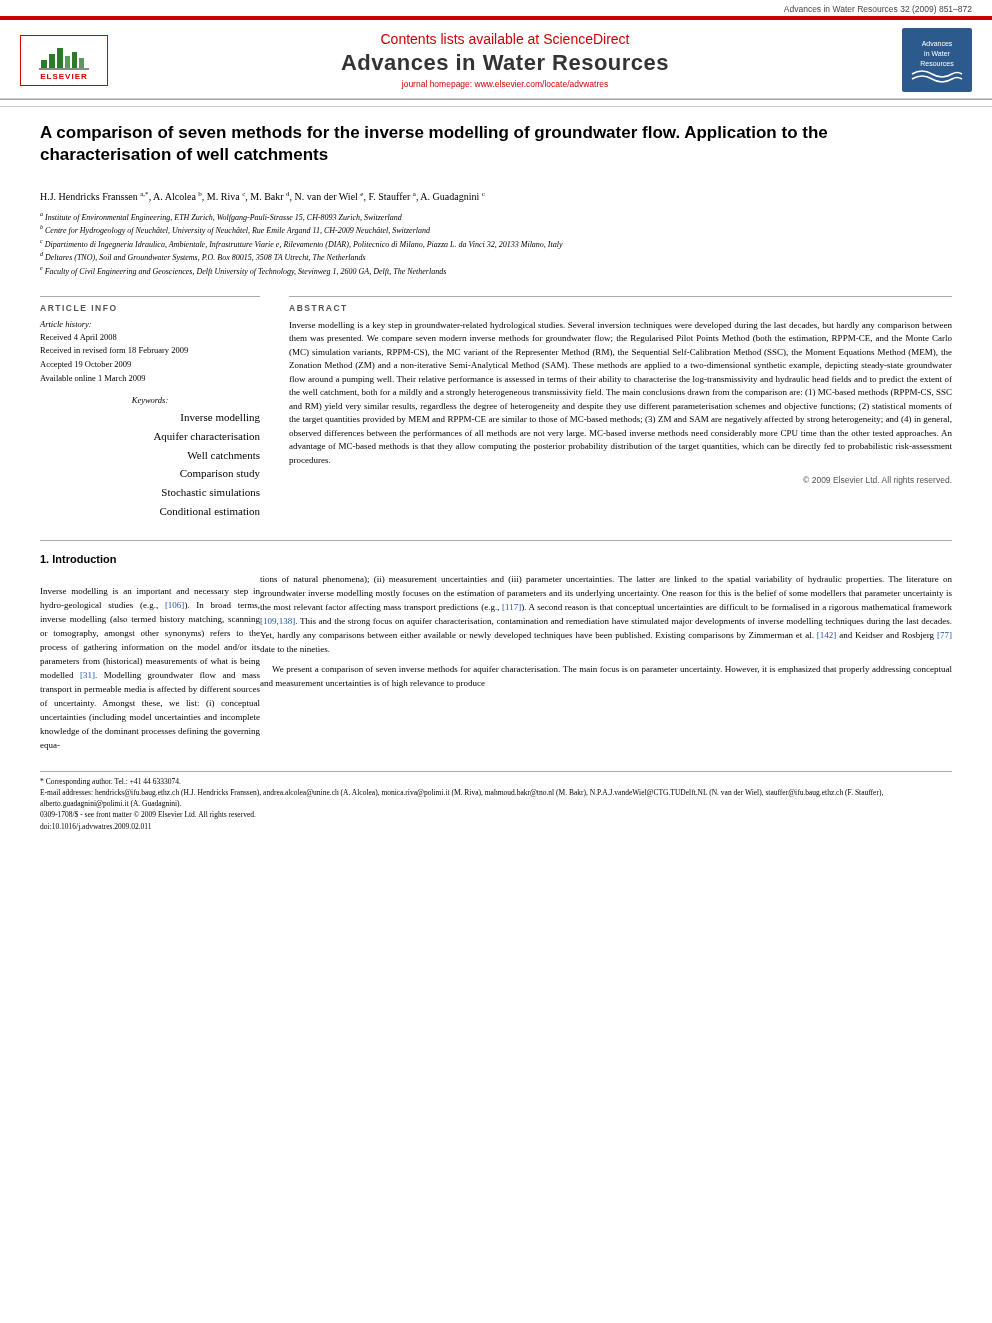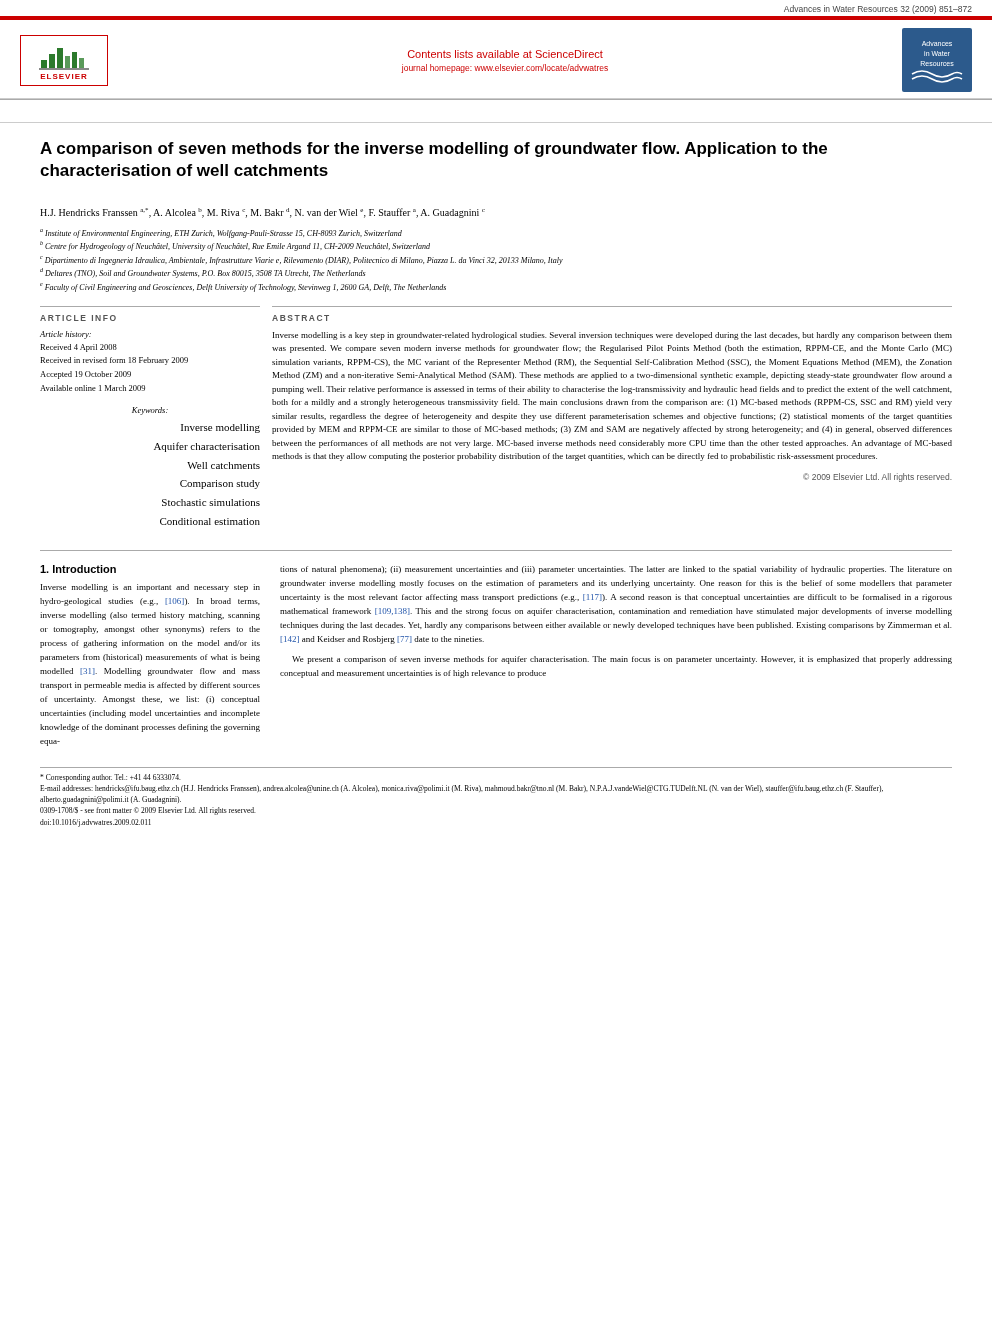--- a/index.html
+++ b/index.html
@@ -13,21 +13,21 @@
     }
     .page {
       width: 992px;
       min-height: 1323px;
       background: #fff;
       position: relative;
     }
     
     .journal-header {
       border-bottom: 1px solid #ccc;
-      padding-bottom: 22px;
+      padding-bottom: 6px;
       margin-bottom: 0;
     }
     .top-bar {
       text-align: right;
       font-size: 8.5px;
       color: #444;
       padding: 4px 20px 2px 20px;
       font-family: Arial, sans-serif;
     }
     .header-content {
@@ -58,21 +58,21 @@
       width: 50px;
       height: 28px;
       margin: 2px auto;
       display: block;
     }
     .header-center {
       flex: 1;
       text-align: center;
     }
     .sciencedirect-link {
-      font-size: 11px;
+      font-size: 14px;
       color: #555;
       font-family: Arial, sans-serif;
       margin-bottom: 3px;
     }
     .sciencedirect-link span {
       color: #c00;
     }
     .journal-title-main {
       font-size: 22px;
       font-weight: bold;
@@ -132,22 +132,22 @@
       margin-bottom: 12px;
       line-height: 1.5;
       font-style: italic;
     }
     .affiliations sup {
       font-size: 6px;
     }
     
     .two-col {
       display: flex;
-      gap: 12px;
-      margin-top: 12px;
+      gap: 29px;
+      margin-top: 18px;
     }
     .col-left {
       width: 220px;
       flex-shrink: 0;
     }
     .col-right {
       flex: 1;
     }
     
     .article-info {
@@ -210,21 +210,20 @@
     }
     
     .section-divider {
       border: none;
       border-top: 1px solid #aaa;
       margin: 12px 0;
     }
     
     .intro-section {
       display: flex;
-      gap: 20px;
     }
     .intro-col-left {
       width: 220px;
       flex-shrink: 0;
     }
     .intro-col-right {
       flex: 1;
     }
     .section-heading {
       font-size: 11px;
@@ -238,20 +237,21 @@
       color: #000;
       line-height: 1.55;
       text-align: justify;
     }
     .body-text p {
       margin-bottom: 6px;
       text-indent: 12px;
     }
     .body-text p:first-child {
       text-indent: 0;
+      margin-top: 20px;
     }
     .ref-link {
       color: #2255aa;
     }
     .footnote-area {
       border-top: 1px solid #aaa;
       margin-top: 12px;
       padding-top: 4px;
     }
     .footnote-text {
@@ -294,20 +294,21 @@
           </svg>
           <div class="elsevier-text">ELSEVIER</div>
         </div>
       </div>
 
       <div class="header-center">
         <div class="sciencedirect-link">
           <span>Contents lists available at</span>
           <span style="color:#c00;">ScienceDirect</span>
         </div>
+        <div class="journal-title-main">Advances in Water Resources</div>
         <div class="journal-homepage">
           <span>journal homepage: www.elsevier.com/locate/advwatres</span>
         </div>
       </div>
 
       <div class="journal-logo-right">
         <div class="journal-logo-right-inner">
           <svg width="60" height="55" viewBox="0 0 60 55" xmlns="http://www.w3.org/2000/svg">
             <rect width="60" height="55" fill="#2c5a8c"></rect>
             <text x="30" y="14" text-anchor="middle" fill="white" font-size="7" font-family="Arial">Advances</text>

